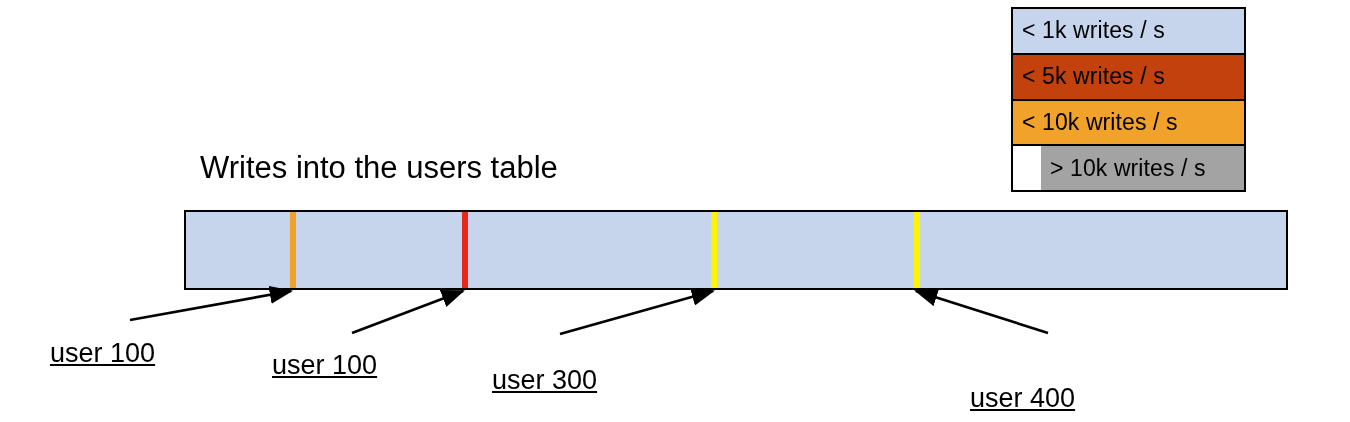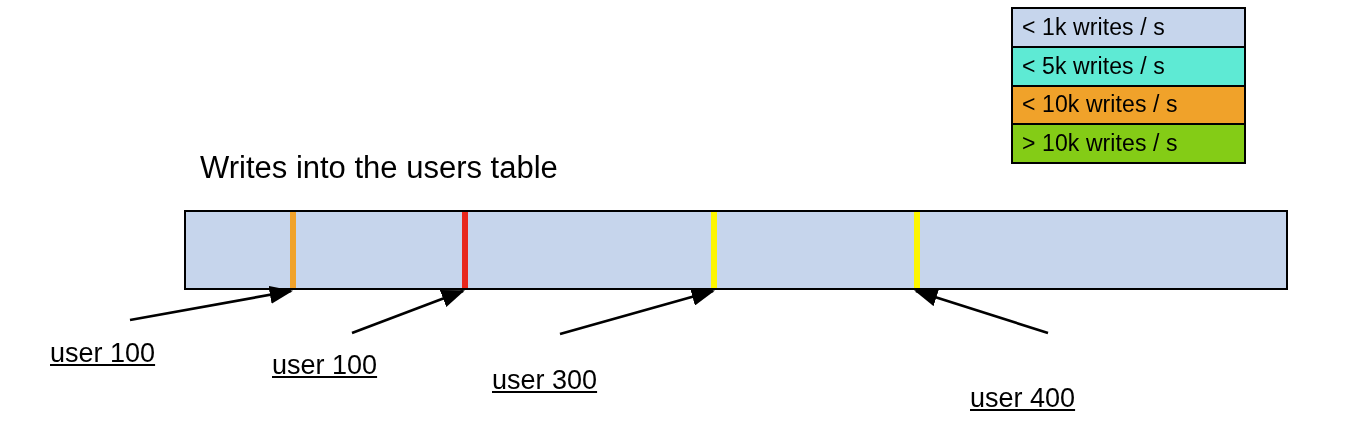--- a/index.html
+++ b/index.html
@@ -15,21 +15,21 @@
     font-family: "Liberation Sans", sans-serif;
     color: #000000;
   }
 
   
   #legend {
     position: absolute;
     left: 1011px;
     top: 7px;
     width: 235px;
-    height: 157px;
+    height: 185px;
     border: 2px solid #000000;
     box-sizing: border-box;
     display: flex;
     flex-direction: column;
   }
   .legend-row {
     flex: 1 1 0;
     display: flex;
     align-items: center;
     border-bottom: 2px solid #000000;
@@ -89,27 +89,27 @@
     text-decoration: underline;
   }
 </style>
 </head>
 <body>
 
 <div id="legend">
   <div class="legend-row" style="background: rgb(198, 213, 236);">
     <span class="legend-label">&lt; 1k writes / s</span>
   </div>
-  <div class="legend-row" style="background: #5eead4;">
+  <div class="legend-row" style="background: #c2410c;">
     <span class="legend-label">&lt; 5k writes / s</span>
   </div>
   <div class="legend-row" style="background: rgb(240, 162, 42);">
     <span class="legend-label">&lt; 10k writes / s</span>
   </div>
-  <div class="legend-row" style="background: #84cc16;">
+  <div class="legend-row" style="background: #a3a3a3; margin-left: 28px;">
     <span class="legend-label">&gt; 10k writes / s</span>
   </div>
 </div>
 
 <div id="chart-title">Writes into the users table</div>
 
 <div id="table-bar">
   <div class="bar-stripe" style="left: 104px; background: rgb(240, 162, 42);"></div>
   <div class="bar-stripe" style="left: 276px; background: rgb(232, 39, 28);"></div>
   <div class="bar-stripe" style="left: 525px; background: rgb(253, 245, 0);"></div>

